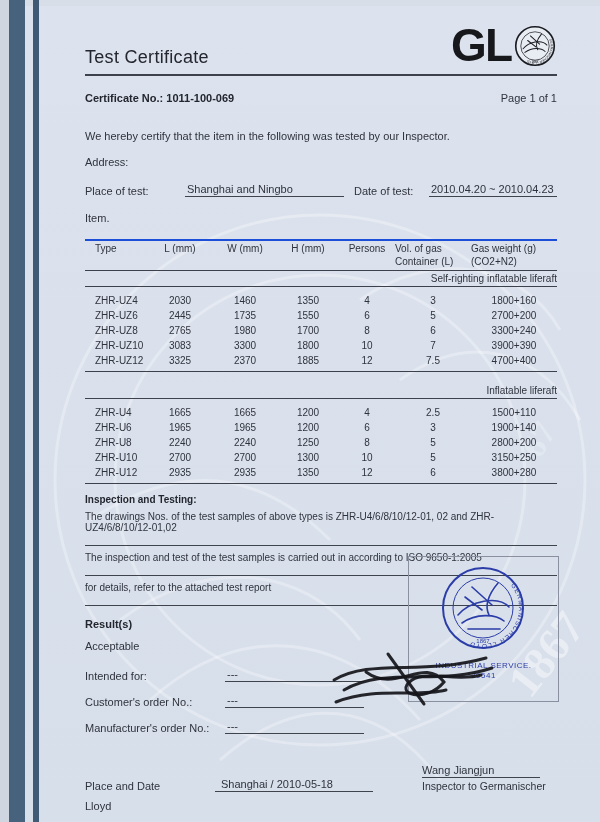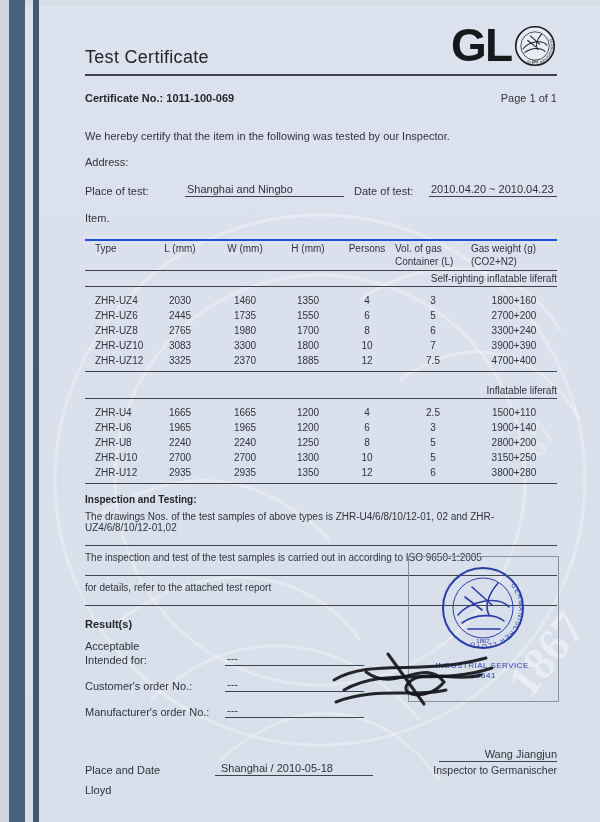--- a/index.html
+++ b/index.html
@@ -53,36 +53,36 @@
   .spec tbody.gap td{height:9px}
 
   
   .insp{margin-top:10px;font-size:10px}
   .insp-title{font-weight:bold;color:#23262e}
   .insp-line{border-bottom:1px solid #3f434c;padding:6px 0 12px 0}
 
   
   .result-title{margin-top:12px;font-size:11px;font-weight:bold;color:#23262e}
   .result-val{margin-top:10px;font-size:11px}
-  .orders{}
+  .orders{margin-top:16px}
   .orow{display:flex;align-items:flex-end;margin-bottom:12px;font-size:11px}
   .olabel{width:140px;flex:none}
   .oval{width:135px;border-bottom:1px solid #3f434c;padding:0 2px 1px 2px}
 
   
   .stamp{position:absolute;left:408px;top:556px;width:149px;height:144px;
     border:1px solid #8a90a0;z-index:2;text-align:center}
   .stamp-line{font-size:8px;color:#2b3da8;letter-spacing:.5px;line-height:10px}
   .signature{position:absolute;left:326px;top:642px;z-index:3}
 
   
   .pdrow{display:flex;align-items:flex-end;margin-top:30px;font-size:11px}
   .pdlabel{width:130px;flex:none}
   .pdval{width:150px;flex:none;border-bottom:1px solid #3f434c;padding:0 2px 1px 6px}
-  .signblock{margin-left:auto;width:135px;text-align:right}
+  .signblock{margin-left:auto;width:135px;text-align:left}
   .signname{display:inline-block;border-bottom:1px solid #3f434c;width:118px;padding-bottom:1px}
   .signrole{margin-top:2px;font-size:10.5px}
   .lloyd{margin-top:8px;font-size:11px}
 </style>
 </head>
 <body>
 
 <div class="topedge"></div>
 <div class="edge-left"></div>
 <div class="stripe1"></div>

